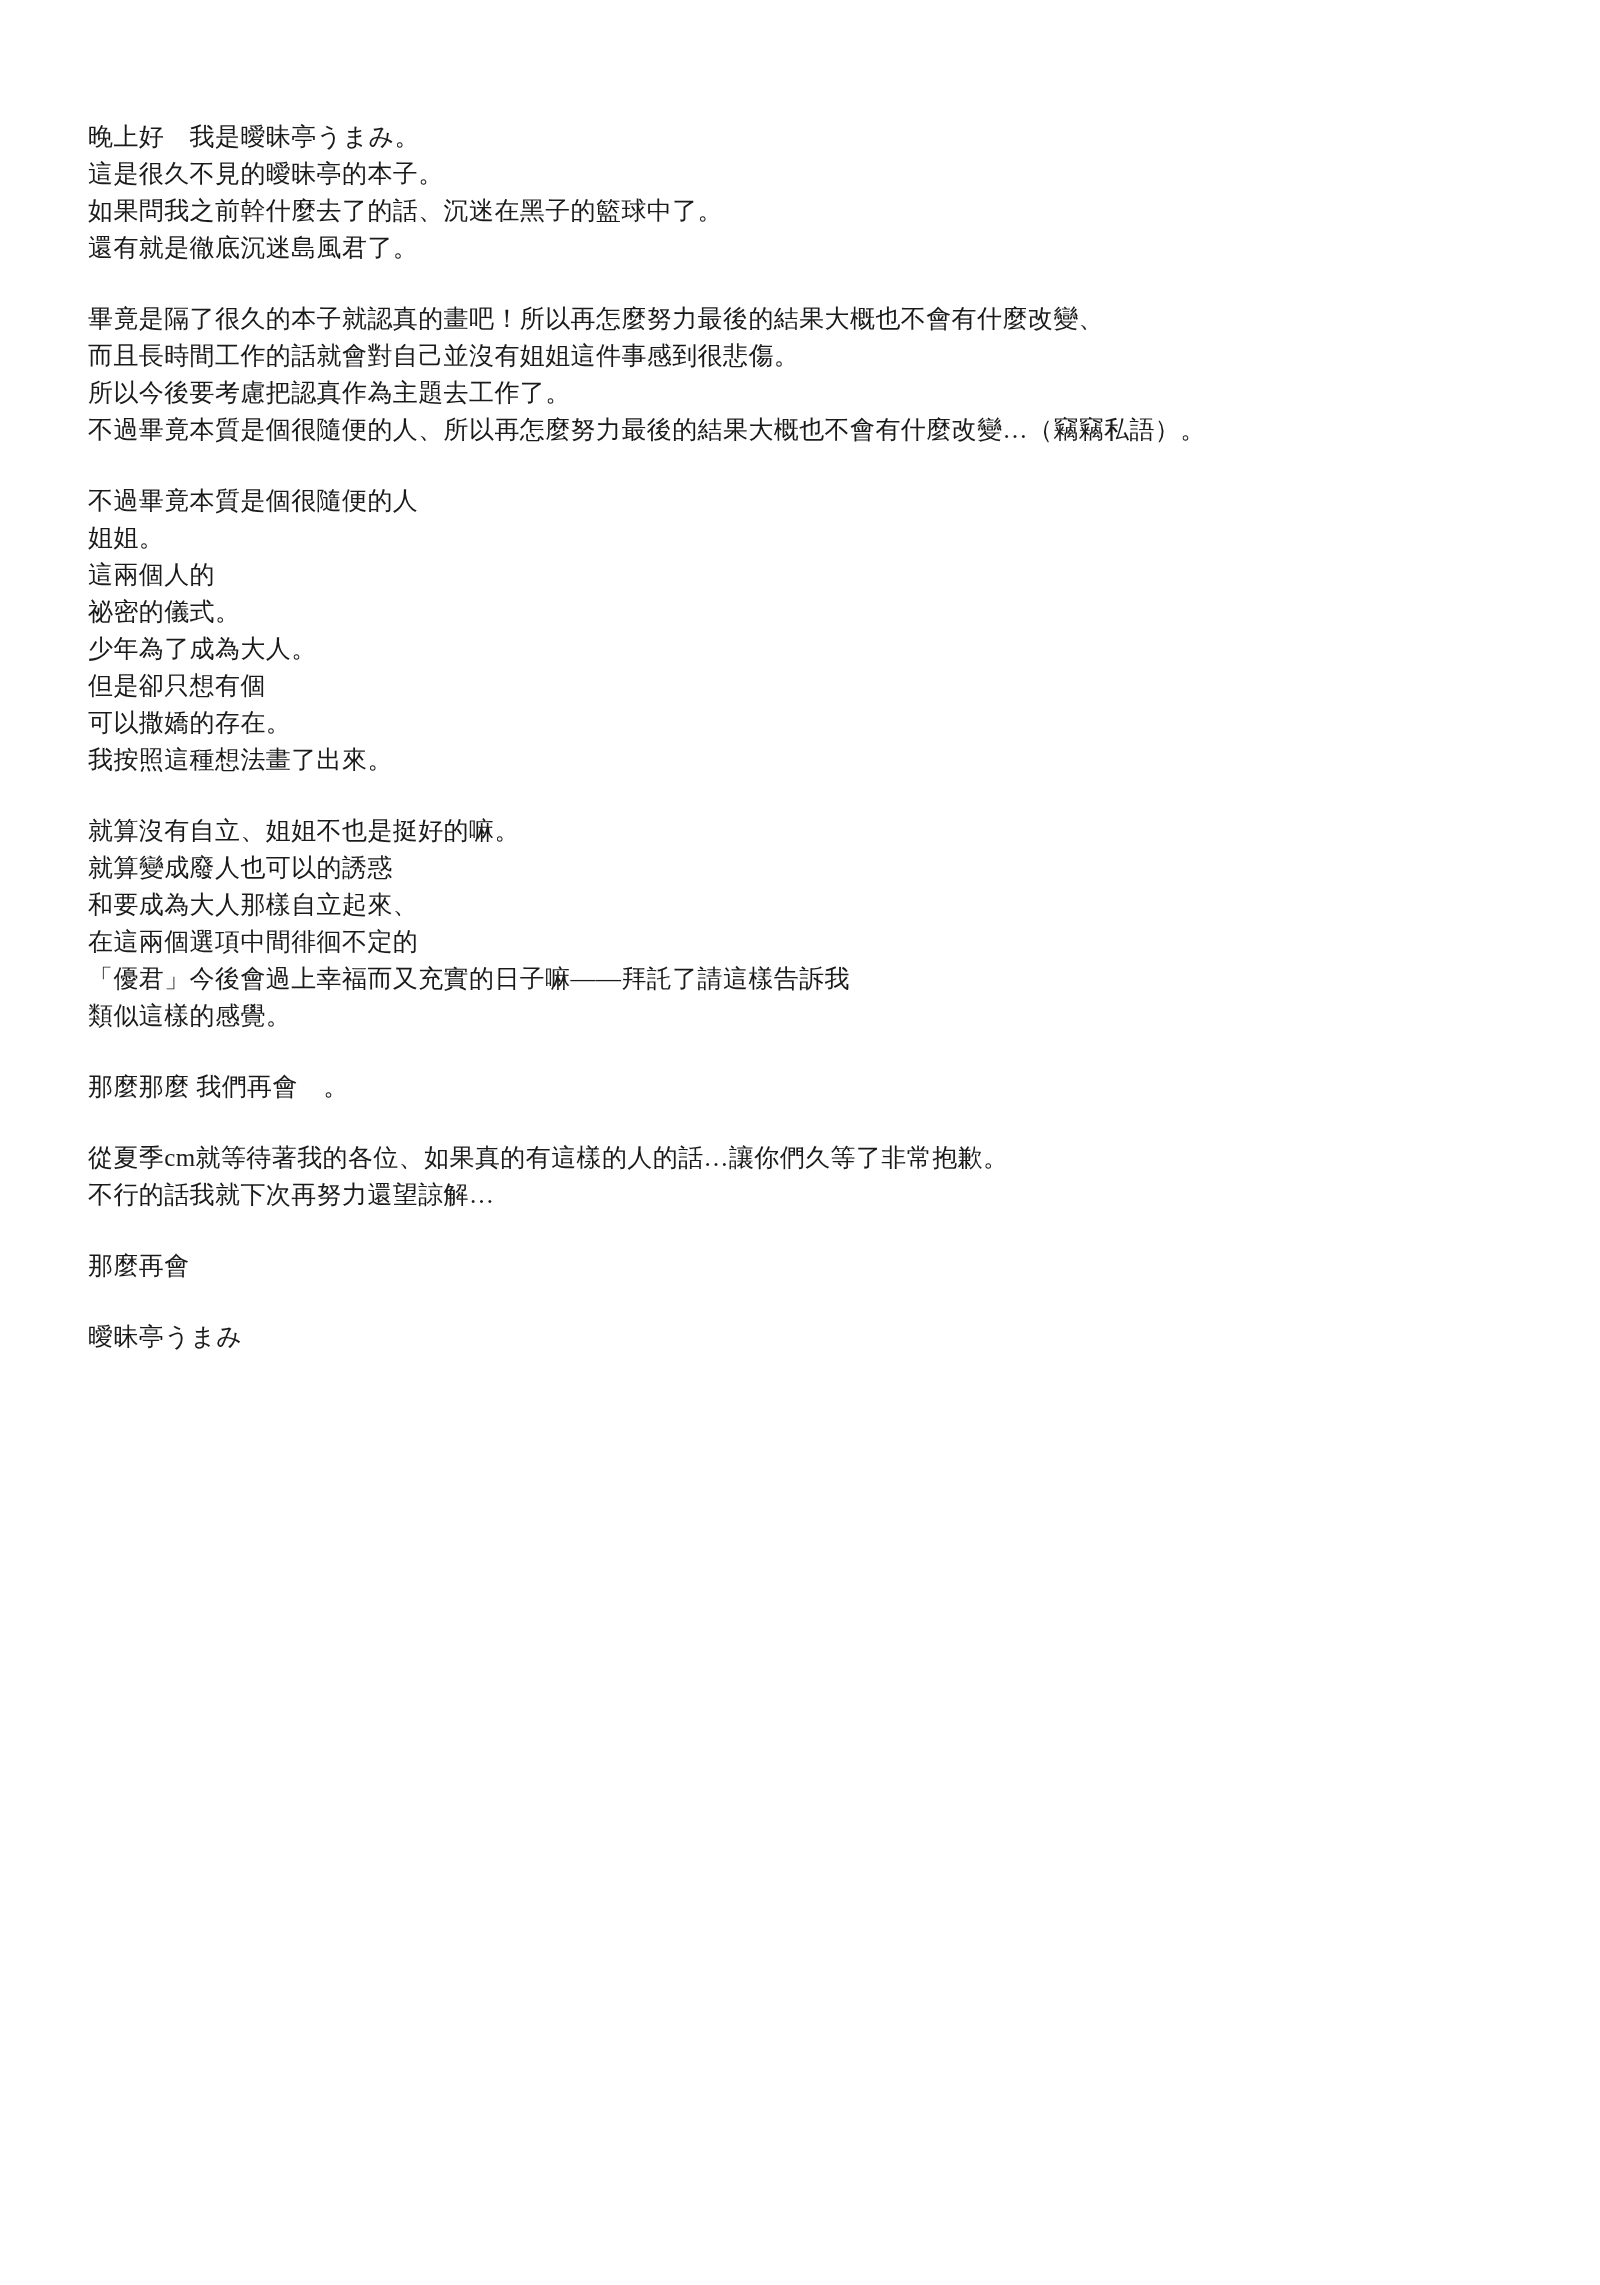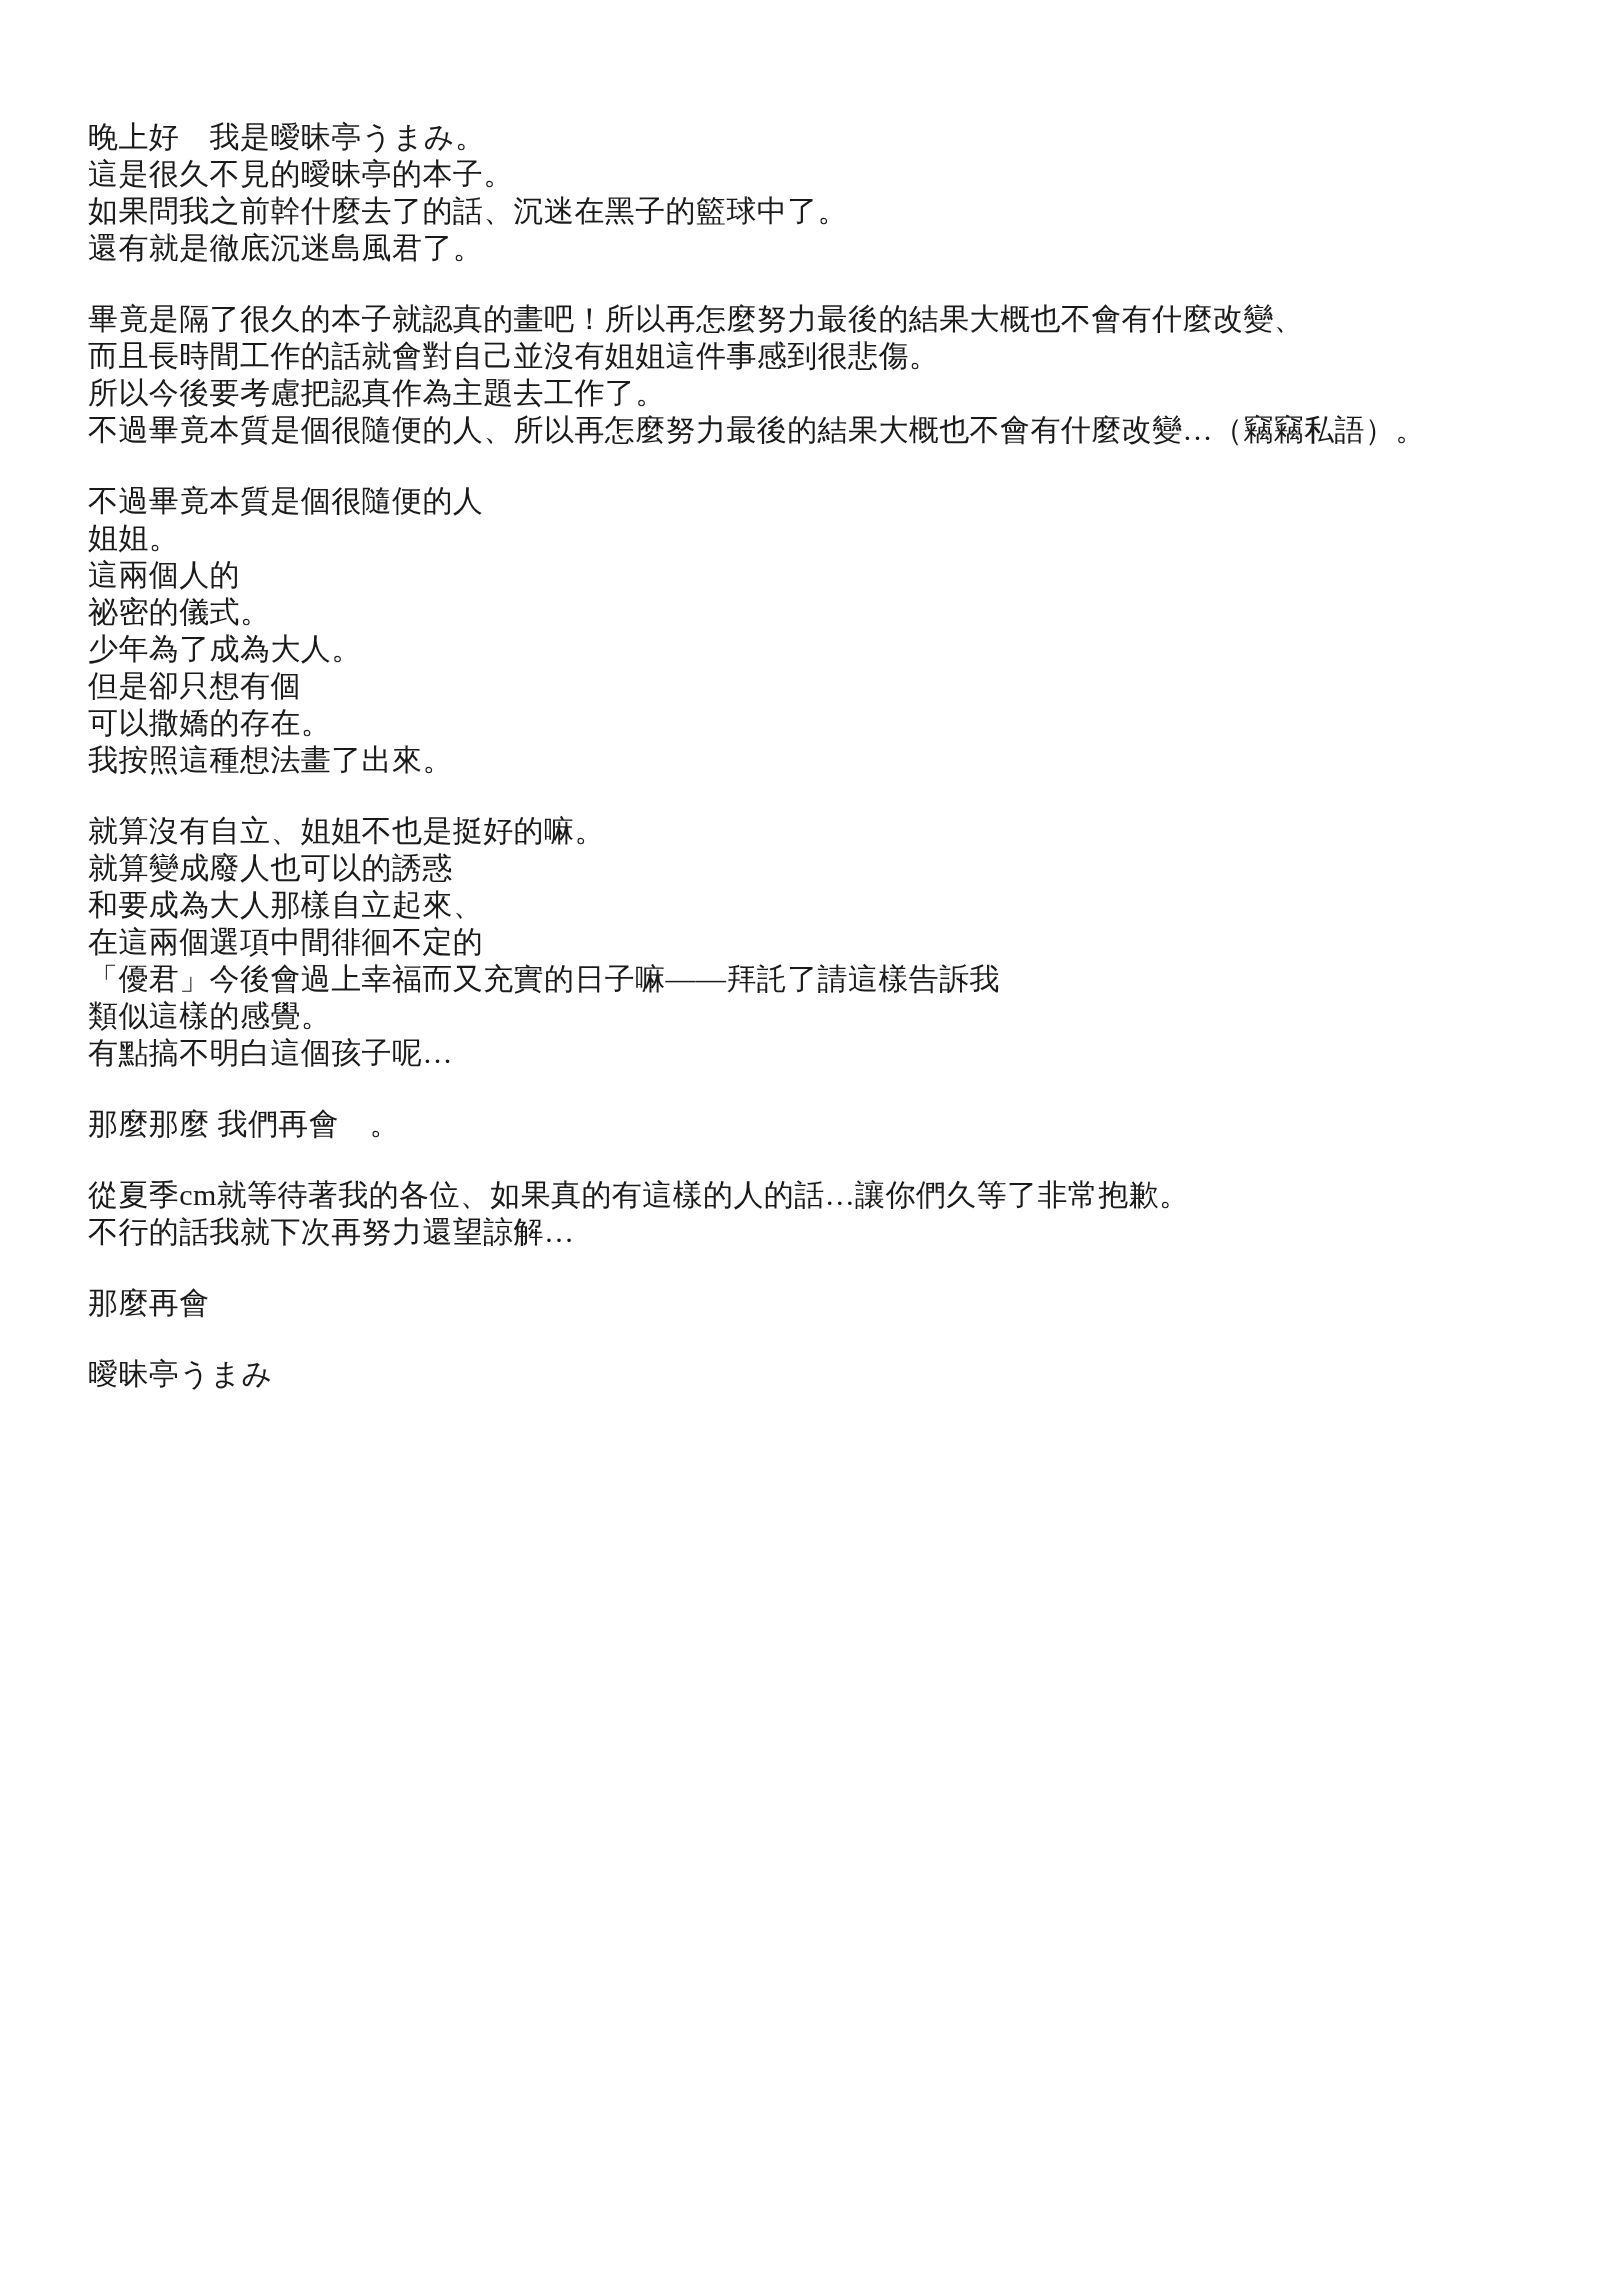--- a/index.html
+++ b/index.html
@@ -22,21 +22,21 @@
     top: 118px;
     width: 1380px;
   }
   .para {
     margin: 0 0 34px 0;
   }
   .para:last-child {
     margin-bottom: 6px;
   }
   .line {
-    font-size: 30px;
+    font-size: 25px;
     line-height: 37px;
     white-space: pre-wrap;
     letter-spacing: 0.4px;
   }
 </style>
 </head>
 <body>
 
 <div class="page">
   <div class="afterword">
@@ -66,21 +66,20 @@
       <div class="line">我按照這種想法畫了出來。</div>
     </div>
 
     <div class="para">
       <div class="line">就算沒有自立、姐姐不也是挺好的嘛。</div>
       <div class="line">就算變成廢人也可以的誘惑</div>
       <div class="line">和要成為大人那樣自立起來、</div>
       <div class="line">在這兩個選項中間徘徊不定的</div>
       <div class="line">「優君」今後會過上幸福而又充實的日子嘛——拜託了請這樣告訴我</div>
       <div class="line">類似這樣的感覺。</div>
-      <div class="line">有點搞不明白這個孩子呢…</div>
     </div>
 
     <div class="para">
       <div class="line">那麼那麼 我們再會　。</div>
     </div>
 
     <div class="para">
       <div class="line">從夏季cm就等待著我的各位、如果真的有這樣的人的話…讓你們久等了非常抱歉。</div>
       <div class="line">不行的話我就下次再努力還望諒解…</div>
     </div>

